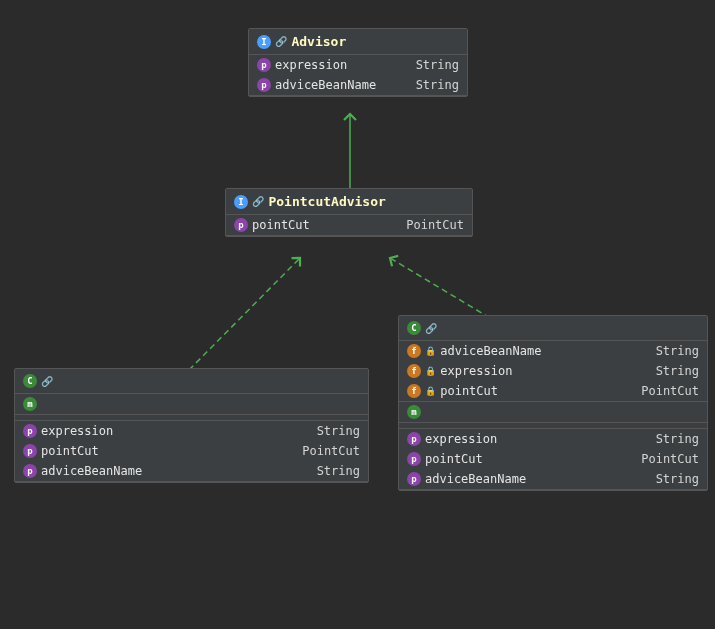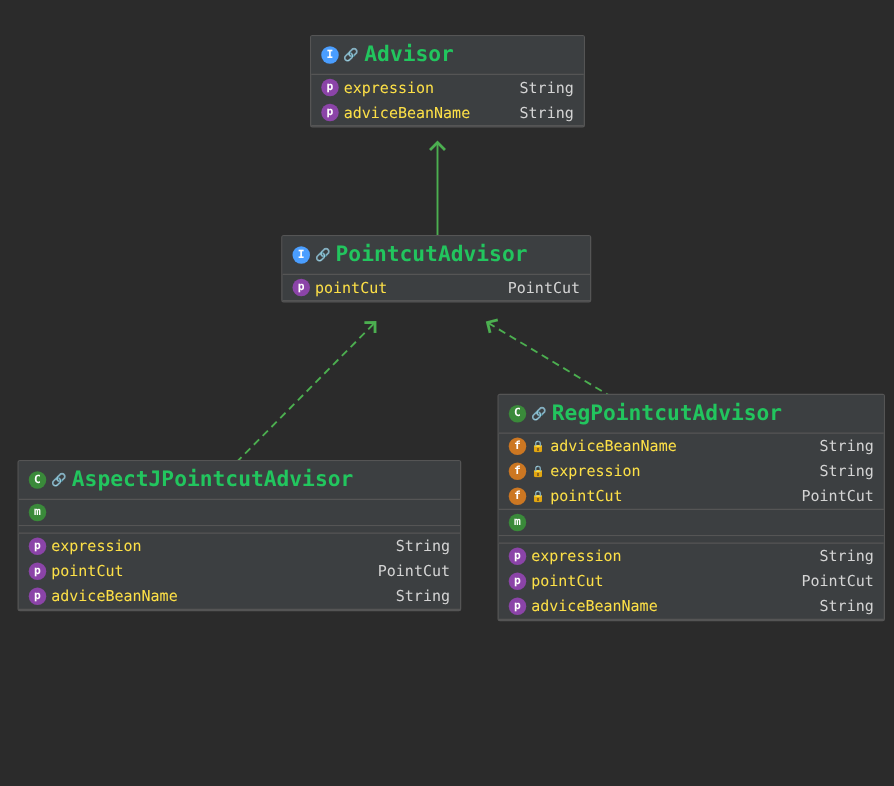--- a/index.html
+++ b/index.html
@@ -41,38 +41,38 @@
     .uml-header {
       display: flex;
       align-items: center;
       gap: 4px;
       padding: 5px 8px;
       border-bottom: 1px solid #555;
       background-color: #3c3f41;
     }
 
     .uml-header .class-name {
-      font-size: 17px;
+      font-size: 13px;
       font-weight: bold;
-      color: #22c55e;
+      color: #fef9c3;
     }
 
     .uml-section {
       border-bottom: 1px solid #555;
     }
 
     .uml-row {
       display: flex;
       align-items: center;
       padding: 3px 8px;
       gap: 4px;
     }
 
     .uml-row .field-name {
-      color: #fde047;
+      color: #e5e5e5;
       flex: 1;
     }
 
     .uml-row .field-type {
       color: #d4d4d4;
     }
 
     
     .icon-circle {
       width: 14px;
@@ -172,21 +172,20 @@
         <span class="field-name">pointCut</span>
         <span class="field-type">PointCut</span>
       </div>
     </div>
   </div>
 
   <div class="uml-box" style="left: 14px; top: 368px; width: 355px;">
     <div class="uml-header">
       <span class="icon-circle icon-c">C</span>
       <span class="bean-icon">🔗</span>
-      <span class="class-name">AspectJPointcutAdvisor</span>
     </div>
     <div class="uml-section">
       <div class="uml-row constructor-row">
         <span class="icon-circle icon-m">m</span>
       </div>
     </div>
     <div class="separator-row"></div>
     <div class="uml-section">
       <div class="uml-row">
         <span class="icon-circle icon-p">p</span>
@@ -203,21 +202,20 @@
         <span class="field-name">adviceBeanName</span>
         <span class="field-type">String</span>
       </div>
     </div>
   </div>
 
   <div class="uml-box" style="left: 398px; top: 315px; width: 310px;">
     <div class="uml-header">
       <span class="icon-circle icon-c">C</span>
       <span class="bean-icon">🔗</span>
-      <span class="class-name">RegPointcutAdvisor</span>
     </div>
     <div class="uml-section">
       <div class="uml-row">
         <span class="icon-circle icon-f">f</span>
         <span class="lock-icon">🔒</span>
         <span class="field-name">adviceBeanName</span>
         <span class="field-type">String</span>
       </div>
       <div class="uml-row">
         <span class="icon-circle icon-f">f</span>

